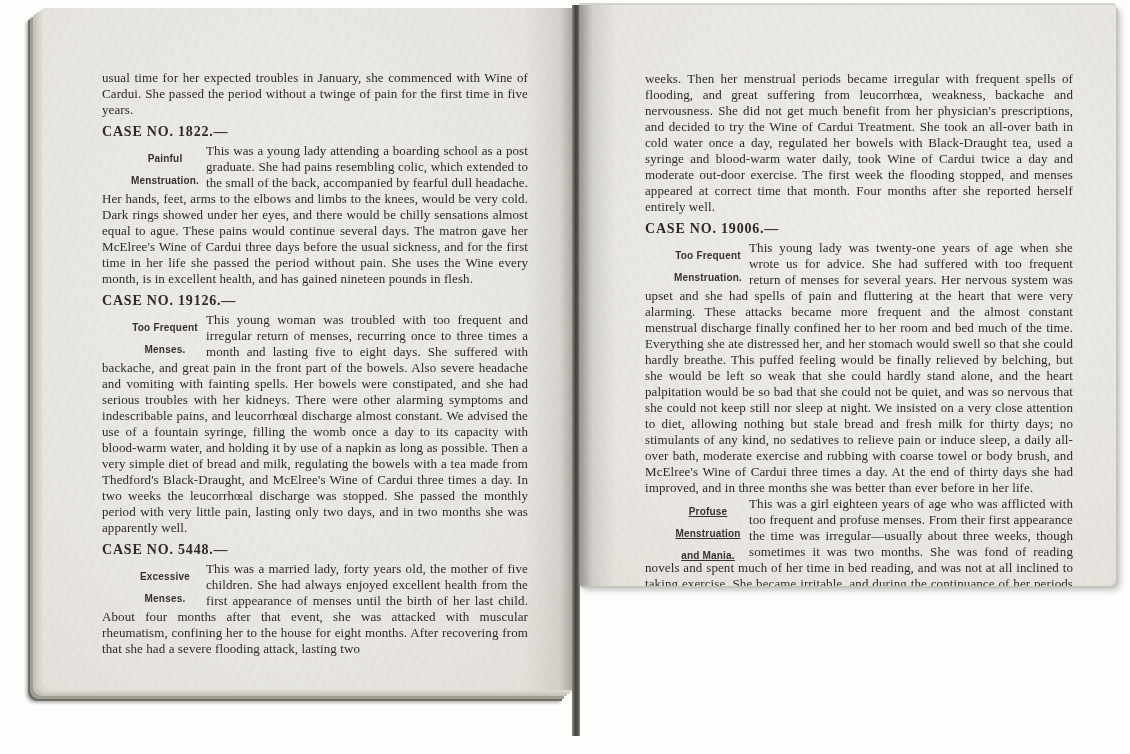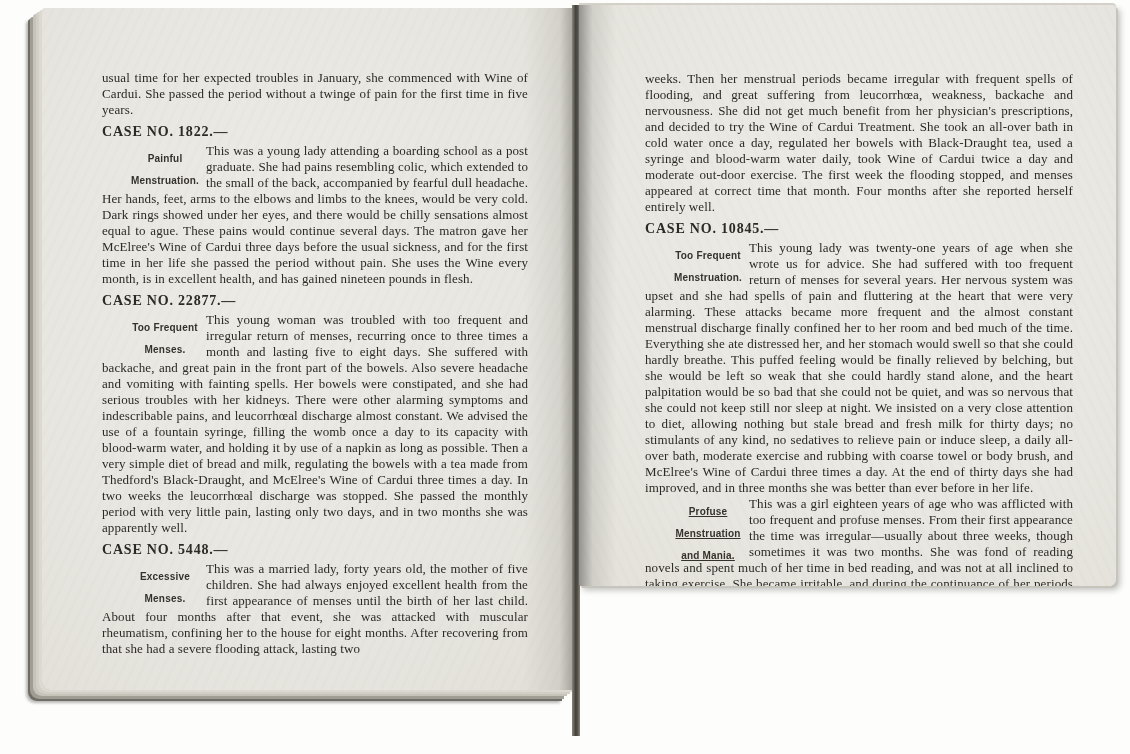--- a/index.html
+++ b/index.html
@@ -96,21 +96,21 @@
 
       <section>
         <h2 class="case-heading">CASE NO. 1822.—</h2>
         <div class="case-para">
           <span class="sidehead">Painful
 Menstruation.</span><span>This was a young lady attending a boarding school as a post graduate.  She had pains resembling colic, which extended to the small of the back, accompanied by fearful dull headache.  Her hands, feet, arms to the elbows and limbs to the knees, would be very cold.  Dark rings showed under her eyes, and there would be chilly sensations almost equal to ague.  These pains would continue several days.  The matron gave her McElree's Wine of Cardui three days before the usual sickness, and for the first time in her life she passed the period without pain.  She uses the Wine every month, is in excellent health, and has gained nineteen pounds in flesh.</span>
         </div>
       </section>
 
       <section>
-        <h2 class="case-heading">CASE NO. 22877.—</h2>
+        <h2 class="case-heading">CASE NO. 19126.—</h2>
         <div class="case-para">
           <span class="sidehead">Too Frequent
 Menses.</span><span>This young woman was troubled with too frequent and irregular return of menses, recurring once to three times a month and lasting five to eight days.  She suffered with backache, and great pain in the front part of the bowels.  Also severe headache and vomiting with fainting spells.  Her bowels were constipated, and she had serious troubles with her kidneys.  There were other alarming symptoms and indescribable pains, and leucorrhœal discharge almost constant.  We advised the use of a fountain syringe, filling the womb once a day to its capacity with blood-warm water, and holding it by use of a napkin as long as possible.  Then a very simple diet of bread and milk, regulating the bowels with a tea made from Thedford's Black-Draught, and McElree's Wine of Cardui three times a day.  In two weeks the leucorrhœal discharge was stopped.  She passed the monthly period with very little pain, lasting only two days, and in two months she was apparently well.</span>
         </div>
       </section>
 
       <section>
         <h2 class="case-heading">CASE NO. 5448.—</h2>
         <div class="case-para">
           <span class="sidehead">Excessive
@@ -122,21 +122,21 @@
   </div>
 
   <div class="gutter"></div>
 
   <div class="page page-right">
     <div class="text-area">
 
       <p class="body-para">weeks.  Then her menstrual periods became irregular with frequent spells of flooding, and great suffering from leucorrhœa, weakness, backache and nervousness.  She did not get much benefit from her physician's prescriptions, and decided to try the Wine of Cardui Treatment. She took an all-over bath in cold water once a day, regulated her bowels with Black-Draught tea, used a syringe and blood-warm water daily, took Wine of Cardui twice a day and moderate out-door exercise.  The first week the flooding stopped, and menses appeared at correct time that month.  Four months after she reported herself entirely well.</p>
 
       <section>
-        <h2 class="case-heading">CASE NO. 10845.—</h2>
+        <h2 class="case-heading">CASE NO. 19006.—</h2>
         <div class="case-para">
           <span class="sidehead">Too Frequent
 Menstruation.</span><span>This young lady was twenty-one years of age when she wrote us for advice.  She had suffered with too frequent return of menses for several years.  Her nervous system was upset and she had spells of pain and fluttering at the heart that were very alarming.  These attacks became more frequent and the almost constant menstrual discharge finally confined her to her room and bed much of the time.  Everything she ate distressed her, and her stomach would swell so that she could hardly breathe.  This puffed feeling would be finally relieved by belching, but she would be left so weak that she could hardly stand alone, and the heart palpitation would be so bad that she could not be quiet, and was so nervous that she could not keep still nor sleep at night.  We insisted on a very close attention to diet, allowing nothing but stale bread and fresh milk for thirty days; no stimulants of any kind, no sedatives to relieve pain or induce sleep, a daily all-over bath, moderate exercise and rubbing with coarse towel or body brush, and McElree's Wine of Cardui three times a day.  At the end of thirty days she had improved, and in three months she was better than ever before in her life.</span>
         </div>
       </section>
 
       <section>
         <div class="case-para">
           <span class="sidehead tall">Profuse
 Menstruation

